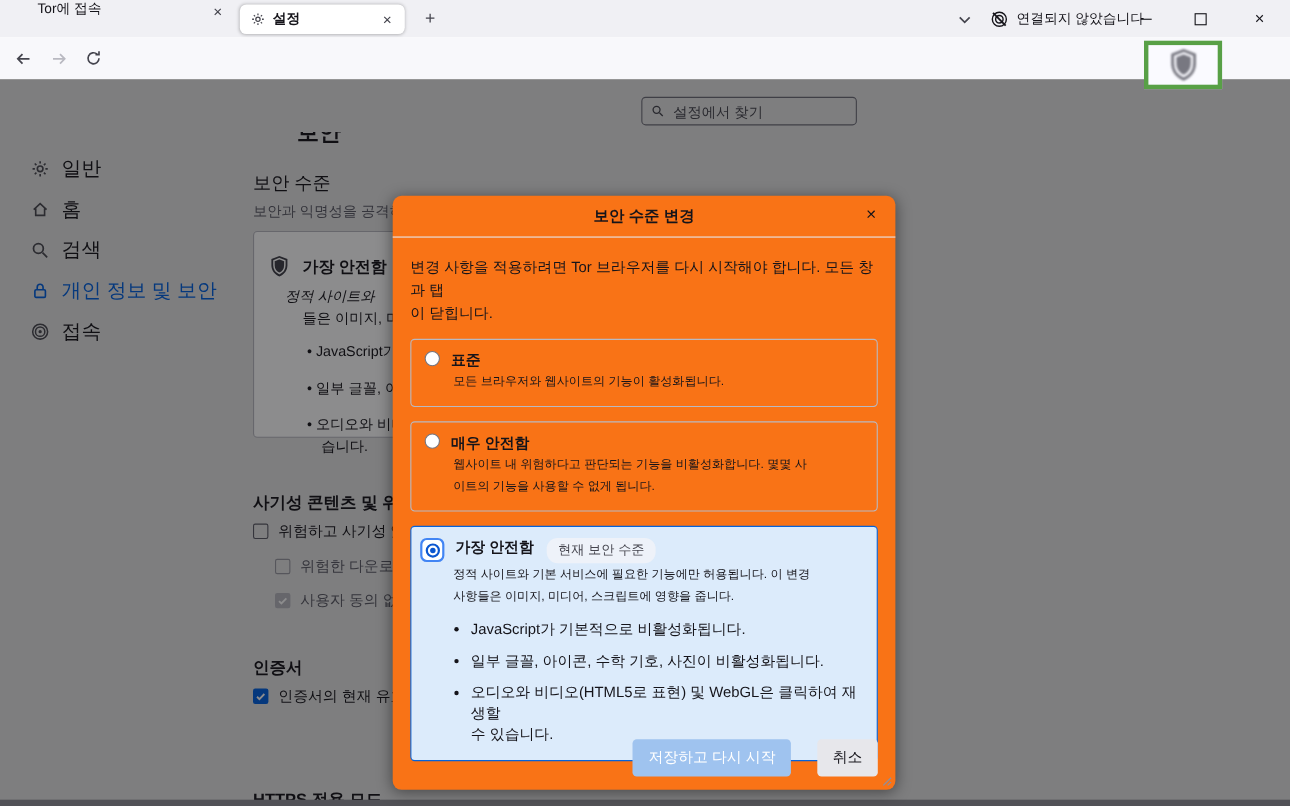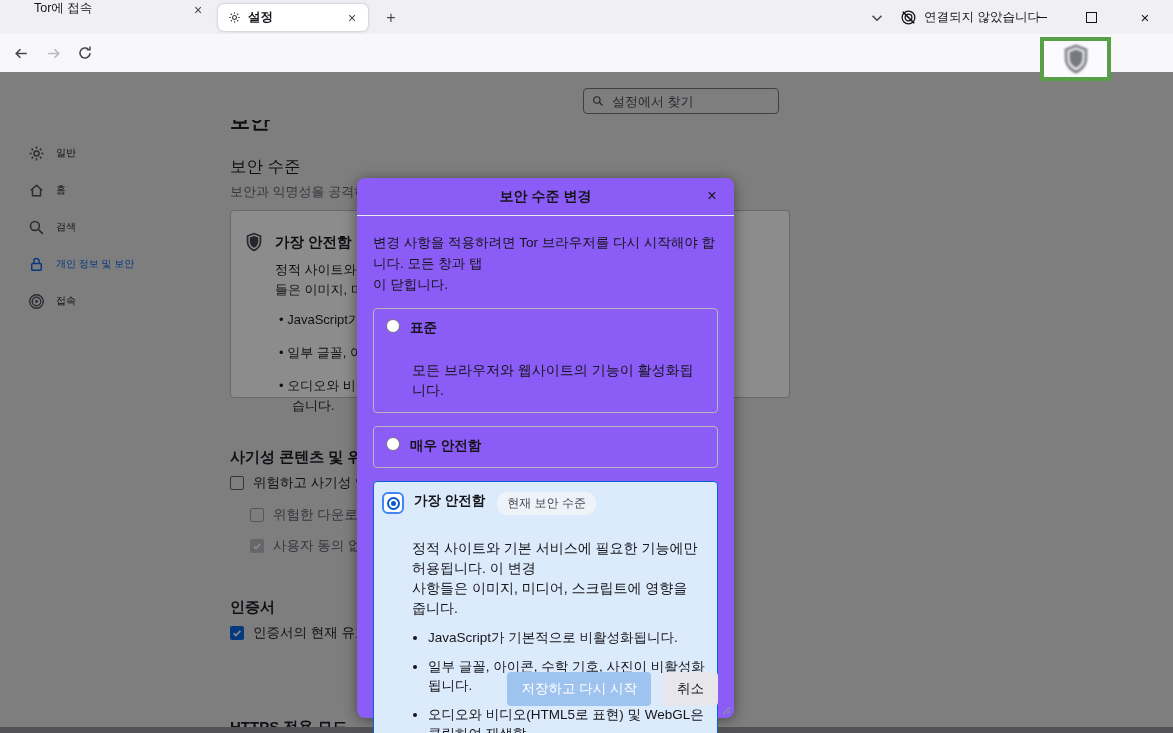--- a/index.html
+++ b/index.html
@@ -45,76 +45,76 @@
   .greenbox svg{filter:blur(.9px);opacity:.85;}
 
   
   .content{position:absolute;top:72px;left:0;right:0;bottom:0;background:#e5e5e5;}
   .search-wrap{position:absolute;left:583px;top:16px;width:196px;height:26px;border:1px solid #6f6f7a;
                border-radius:4px;display:flex;align-items:center;gap:6px;padding:0 8px;box-sizing:border-box;background:transparent;}
   .search-wrap input{border:none;outline:none;background:transparent;font-size:13px;width:100%;
                      font-family:inherit;color:#15141a;}
   .search-wrap input::placeholder{color:#45454e;opacity:1;}
 
-  .side-item{position:absolute;left:28px;display:flex;align-items:center;gap:11px;font-size:10px;height:22px;}
+  .side-item{position:absolute;left:28px;display:flex;align-items:center;gap:11px;font-size:18px;height:22px;}
   .side-item.active{color:#0061e0;justify-content:center;}
 
   .clip-head{position:absolute;left:230px;top:48px;height:13px;width:120px;overflow:hidden;}
-  .clip-head span{display:block;font-size:20px;font-weight:bold;line-height:20px;margin-top:-9px;}
+  .clip-head span{display:block;font-size:20px;font-weight:bold;line-height:20px;margin-top:-9px;text-align:center;}
   .sec-h{position:absolute;left:230px;top:84px;font-size:16.5px;font-weight:normal;}
   .sec-d{position:absolute;left:230px;top:111px;font-size:13px;color:#5b5b66;white-space:nowrap;}
 
   .bg-card{position:absolute;left:230px;top:138px;width:560px;height:188px;border:1px solid #b9b9c1;
            border-radius:4px;background:#fff;box-sizing:border-box;}
   .bg-card .sh{position:absolute;left:12px;top:20px;}
   .bg-card .ttl{position:absolute;left:44px;top:22px;font-size:14.5px;font-weight:bold;white-space:nowrap;}
   .bg-card .badge{position:absolute;left:132px;top:20px;background:#f0f0f4;border-radius:10px;
                   padding:3px 10px;font-size:12px;color:#5b5b66;white-space:nowrap;}
-  .bg-card .d1{position:absolute;left:44px;top:50px;font-size:13px;white-space:nowrap;}
+  .bg-card .d1{position:absolute;left:28px;top:50px;font-size:13px;white-space:nowrap;font-style:italic;}
   .bg-card .d2{position:absolute;left:44px;top:70px;font-size:13px;white-space:nowrap;}
   .bg-card .b{position:absolute;left:48px;font-size:13px;white-space:nowrap;}
   .bg-card .b::before{content:"•  ";}
   .bg-card .bc{position:absolute;left:61px;font-size:13px;white-space:nowrap;}
 
   .bg-h{position:absolute;left:230px;font-size:15px;font-weight:bold;white-space:nowrap;}
   .cbrow{position:absolute;display:flex;align-items:center;gap:9px;font-size:13.5px;white-space:nowrap;}
   .cb{width:14px;height:14px;border:1px solid #5b5b66;border-radius:2px;box-sizing:border-box;flex:none;
       display:flex;align-items:center;justify-content:center;}
   .cb.dis{border-color:#9a9aa2;}
   .cb.chk-dis{background:#b7b7bf;border:none;}
   .cb.chk-blue{background:#0061e0;border:none;}
   .cbrow .dim-lbl{color:#5b5b66;}
 
   .overlay{position:absolute;inset:0;background:rgba(10,10,13,.47);z-index:10;}
   .bottom-strip{position:absolute;left:0;right:0;bottom:0;height:6px;background:#525257;z-index:15;}
 
   
-  .modal{position:absolute;left:357px;top:178px;width:377px;height:540px;background:#8b5cf6;border-radius:8px;
+  .modal{position:absolute;left:357px;top:178px;width:457px;height:540px;background:#f97316;border-radius:8px;
          box-shadow:0 2px 14px rgba(0,0,0,.45);z-index:20;box-sizing:border-box;}
   .m-head{height:37px;border-bottom:1px solid #e7e7ec;display:flex;align-items:center;justify-content:center;position:relative;}
   .m-title{font-size:14px;font-weight:bold;}
   .m-close{position:absolute;right:10px;top:6px;width:24px;height:24px;display:flex;align-items:center;
            justify-content:center;font-size:16px;color:#15141a;border-radius:4px;}
   .m-body{padding:16px 16px 0;}
   .m-intro{font-size:13.5px;line-height:21px;white-space:pre-line;}
   .opt{border:1px solid #b9b9c1;border-radius:4px;padding:10px 12px 12px;margin-top:13px;}
   .opt.sel{border-color:#0662d9;background:#dcebfb;}
   .opt-head{display:flex;align-items:flex-start;gap:10px;}
   .radio{width:14px;height:14px;border:1px solid #75757f;border-radius:50%;background:#fff;flex:none;box-sizing:border-box;}
   .radio-sel{width:22px;height:22px;border:2px solid #4285f4;border-radius:6px;background:#fff;flex:none;
              display:flex;align-items:center;justify-content:center;box-sizing:border-box;margin-left:-4px;}
   .radio-sel i{width:13px;height:13px;border-radius:50%;border:2.5px solid #0b57d0;box-sizing:border-box;
                display:flex;align-items:center;justify-content:center;}
   .radio-sel i::after{content:"";width:5px;height:5px;border-radius:50%;background:#0b57d0;}
   .opt-label{font-size:13.5px;font-weight:bold;}
   .opt-badge{background:#eef2f9;border-radius:10px;padding:3px 10px;font-size:12px;color:#45454e;margin-left:2px;}
-  .opt-desc{margin:23px 0 0 26px;font-size:14px;line-height:20px;white-space:pre-line;}
+  .opt-desc{margin:0 0 0 26px;font-size:11px;line-height:20px;white-space:pre-line;}
   .opt ul{margin:4px 0 2px;padding-left:42px;}
   .opt li{font-size:13.5px;line-height:19px;margin-top:10px;white-space:pre-line;}
-  .m-foot{position:absolute;right:16px;bottom:12px;display:flex;gap:12px;align-items:flex-start;}
+  .m-foot{position:absolute;right:16px;bottom:12px;display:flex;gap:24px;align-items:flex-start;}
   .btn{border:none;border-radius:4px;padding:8px 14px;font-size:13.5px;font-family:inherit;}
   .btn.primary{background:#9fc3ef;color:#fff;}
   .btn.plain{background:#e7e7eb;color:#15141a;}
   .grip{position:absolute;right:3px;bottom:3px;}
 </style>
 </head>
 <body>
 
 <div class="tabbar">
   <div class="tab-inactive">
@@ -339,20 +339,22 @@
         <span class="opt-label">표준</span>
       </div>
       <div class="opt-desc">모든 브라우저와 웹사이트의 기능이 활성화됩니다.</div>
     </div>
 
     <div class="opt">
       <div class="opt-head">
         <span class="radio"></span>
         <span class="opt-label">매우 안전함</span>
       </div>
+      <div class="opt-desc">웹사이트 내 위험하다고 판단되는 기능을 비활성화합니다. 몇몇 사
+이트의 기능을 사용할 수 없게 됩니다.</div>
     </div>
 
     <div class="opt sel">
       <div class="opt-head">
         <span class="radio-sel">
             <i></i>
           </span>
         <span class="opt-label">가장 안전함</span>
         <span class="opt-badge">현재 보안 수준</span>
       </div>

